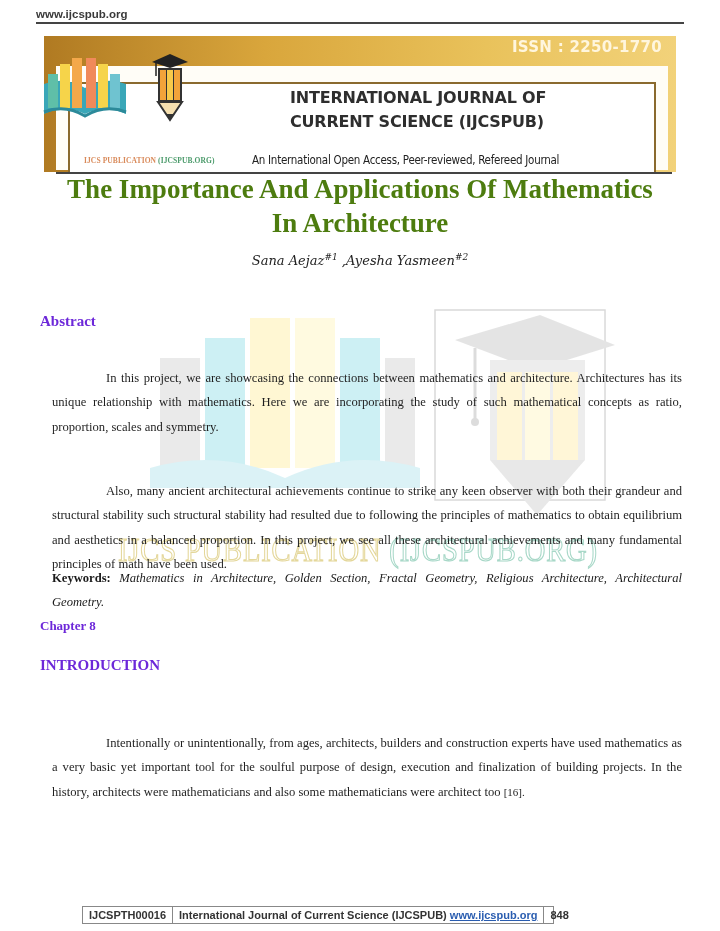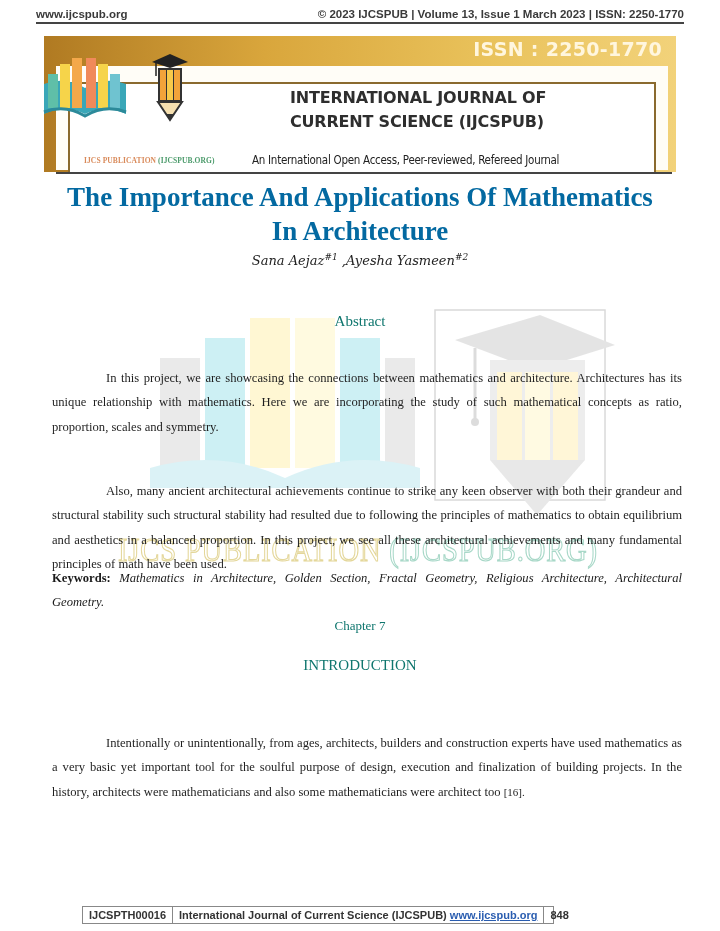--- a/index.html
+++ b/index.html
@@ -19,21 +19,21 @@
   .banner {
     position: absolute; left: 44px; top: 36px; width: 632px; height: 136px;
     background: linear-gradient(90deg, #b07a22 0%, #d9a63c 35%, #e9c25b 70%, #f2d27a 100%);
   }
   .banner .brand-left {
     position: absolute; left: 16px; top: 2px;
     font-family: "DejaVu Sans", sans-serif; font-weight: bold; font-size: 19px; color: #ffffff; letter-spacing: 0.3px;
   }
   .banner .brand-right {
     position: absolute; right: 14px; top: 2px;
-    font-family: "DejaVu Sans", sans-serif; font-weight: bold; font-size: 19px; color: #fff6de; letter-spacing: 0.3px;
+    font-family: "DejaVu Sans", sans-serif; font-weight: bold; font-size: 15px; color: #fff6de; letter-spacing: 0.3px;
   }
   .banner .inner {
     position: absolute; left: 12px; top: 30px; width: 612px; height: 104px;
     background: #fffdf7;
   }
   .logo-book { position: absolute; left: 40px; top: 54px; width: 90px; height: 64px; }
   .logo-pencil { position: absolute; left: 150px; top: 52px; width: 40px; height: 70px; }
   .logo-caption {
     position: absolute; left: 40px; top: 118px; font-family: "Liberation Serif", serif; font-size: 7.5px; font-weight: bold;
     letter-spacing: 0.1px;
@@ -58,33 +58,33 @@
   .wm-text {
     position: absolute; left: 118px; top: 531px; font-family: "Liberation Serif", serif;
     font-size: 34px; letter-spacing: 1px; color: transparent;
     -webkit-text-stroke: 1.2px #e4d79a; white-space: nowrap; transform: scaleX(0.84); transform-origin: left;
   }
   .wm-text .w2 { -webkit-text-stroke: 1.2px #a8d8c8; }
 
   
   .paper-title {
     position: absolute; left: 40px; width: 640px; text-align: center;
-    font-family: "Liberation Serif", serif; font-weight: bold; font-size: 27px; color: #0369a1; margin-top: 8px;
+    font-family: "Liberation Serif", serif; font-weight: bold; font-size: 27px; color: #4d7c0f;
   }
   .paper-title.l1 { top: 174px; }
   .paper-title.l2 { top: 208px; }
   .authors {
     position: absolute; left: 40px; top: 252px; width: 640px; text-align: center;
     font-family: "DejaVu Serif", serif; font-style: italic; font-size: 13px; color: #222;
   }
   .authors sup { font-size: 9px; }
 
   .heading-center {
-    position: absolute; left: 40px; width: 640px; text-align: center;
-    font-family: "Liberation Serif", serif; font-weight: normal; color: #0f766e;
+    position: absolute; left: 40px; width: 640px; 
+    font-family: "Liberation Serif", serif; font-weight: bold; color: #6d28d9;
   }
   .abstract-heading { top: 313px; font-size: 15px; }
   .chapter-heading { top: 618px; font-size: 13px; }
   .intro-heading { top: 657px; font-size: 15px; }
 
   .body-text {
     position: absolute; left: 52px; width: 630px;
     font-family: "Liberation Serif", serif; font-size: 12.6px; color: #1f1f1f;
     line-height: 24.3px; text-align: justify;
   }
@@ -111,21 +111,20 @@
   .footer .id { width: 106px; }
   .footer .journal { width: 416px; }
   .footer .journal a { color: #2a5db0; text-decoration: underline; }
   .footer .page { flex: 1; }
 </style>
 </head>
 <body>
 
 <div class="running-header">
   <span class="left">www.ijcspub.org</span>
-  <span class="right">© 2023 IJCSPUB | Volume 13, Issue 1 March 2023 | ISSN: 2250-1770</span>
 </div>
 
 <div class="banner">
   <div class="brand-right">ISSN : 2250-1770</div>
   <div class="inner"></div>
 </div>
 <div class="banner-inner-frame inner-frame" style="position:absolute;left:68px;top:82px;width:588px;height:90px;border:2px solid #8a6a2e;border-bottom:none;background:#fff;"></div>
 
 <svg class="logo-book" viewBox="0 0 90 64">
   <path d="M4 60 Q25 50 45 60 Q65 50 86 60 L86 30 Q65 22 45 34 Q25 22 4 30 Z" fill="#3aa7b8"></path>
@@ -193,21 +192,21 @@
   <p>In this project, we are showcasing the connections between mathematics and architecture. Architectures has its unique relationship with mathematics. Here we are incorporating the study of such mathematical concepts as ratio, proportion, scales and symmetry.</p>
 </div>
 <div class="body-text abs-p2">
   <p>Also, many ancient architectural achievements continue to strike any keen observer with both their grandeur and structural stability such structural stability had resulted due to following the principles of mathematics to obtain equilibrium and aesthetics in a balanced proportion. In this project, we see all these architectural achievements and many fundamental principles of math have been used.</p>
 </div>
 
 <div class="keywords">
   <span class="label">Keywords:</span><span class="terms"> Mathematics in Architecture, Golden Section, Fractal Geometry, Religious Architecture, Architectural Geometry.</span>
 </div>
 
-<h3 class="heading-center chapter-heading">Chapter 7</h3>
+<h3 class="heading-center chapter-heading">Chapter 8</h3>
 <h2 class="heading-center intro-heading">INTRODUCTION</h2>
 <div class="body-text intro-p">
   <p><span>Intentionally or unintentionally, from ages, architects, builders and construction experts have used mathematics as a very basic yet important tool for the soulful purpose of design, execution and finalization of building projects. In the history, architects were mathematicians and also some mathematicians were architect too </span><span class="cite">[16].</span></p>
 </div>
 
 <div class="footer">
   <div class="cell id">IJCSPTH00016</div>
   <div class="cell journal">
     <span>International Journal of Current Science (IJCSPUB) </span><a>www.ijcspub.org</a>
   </div>

